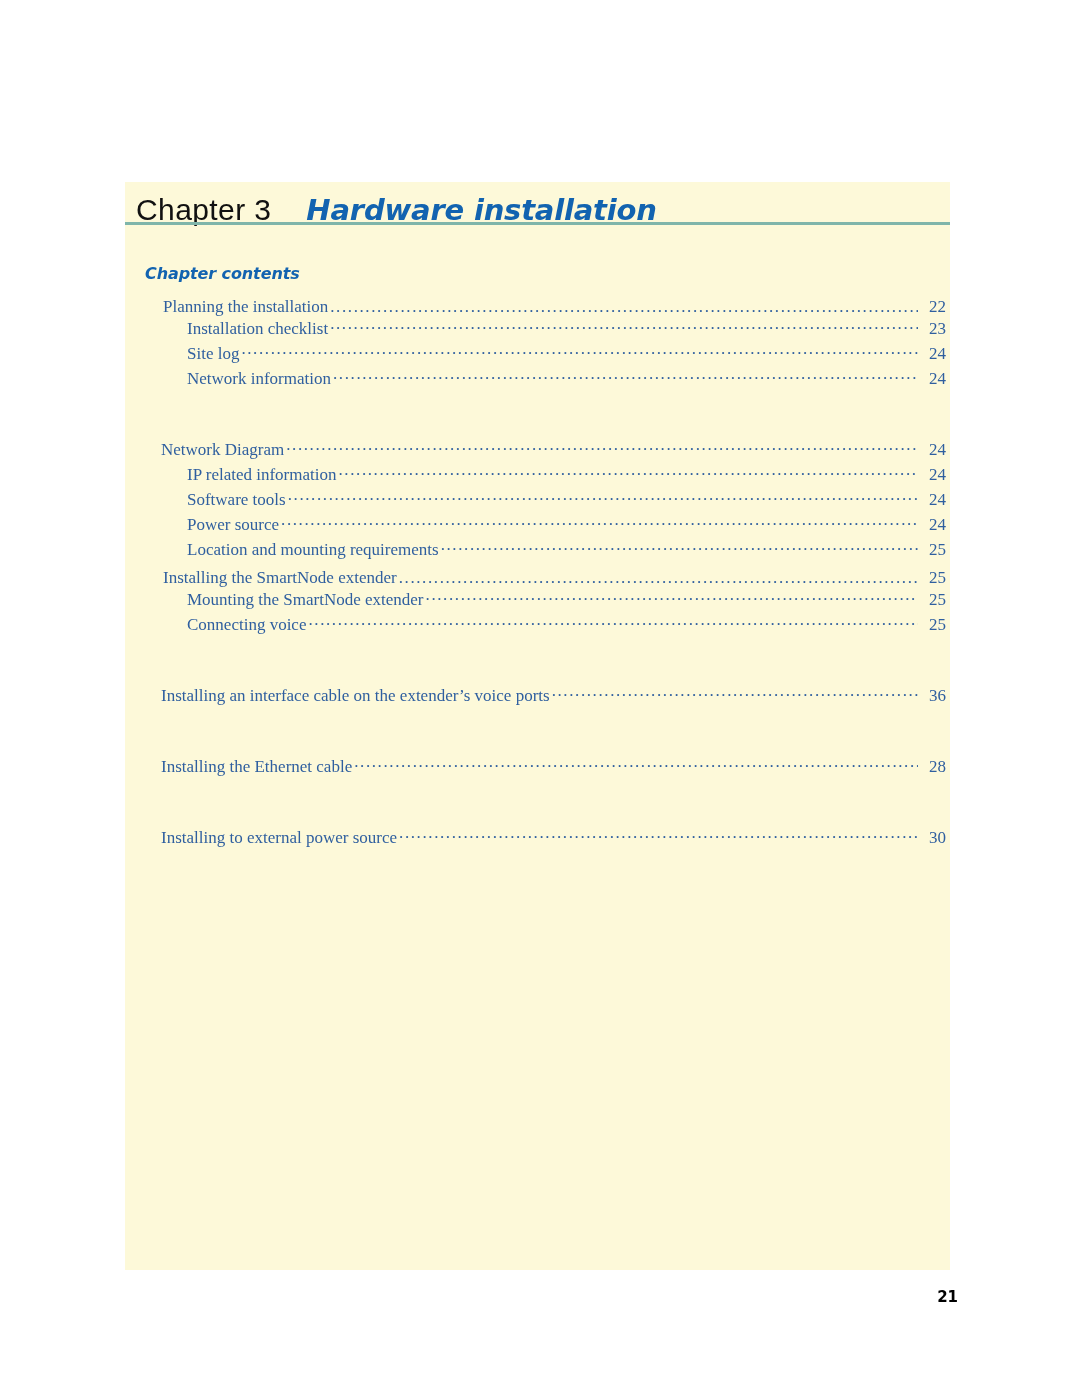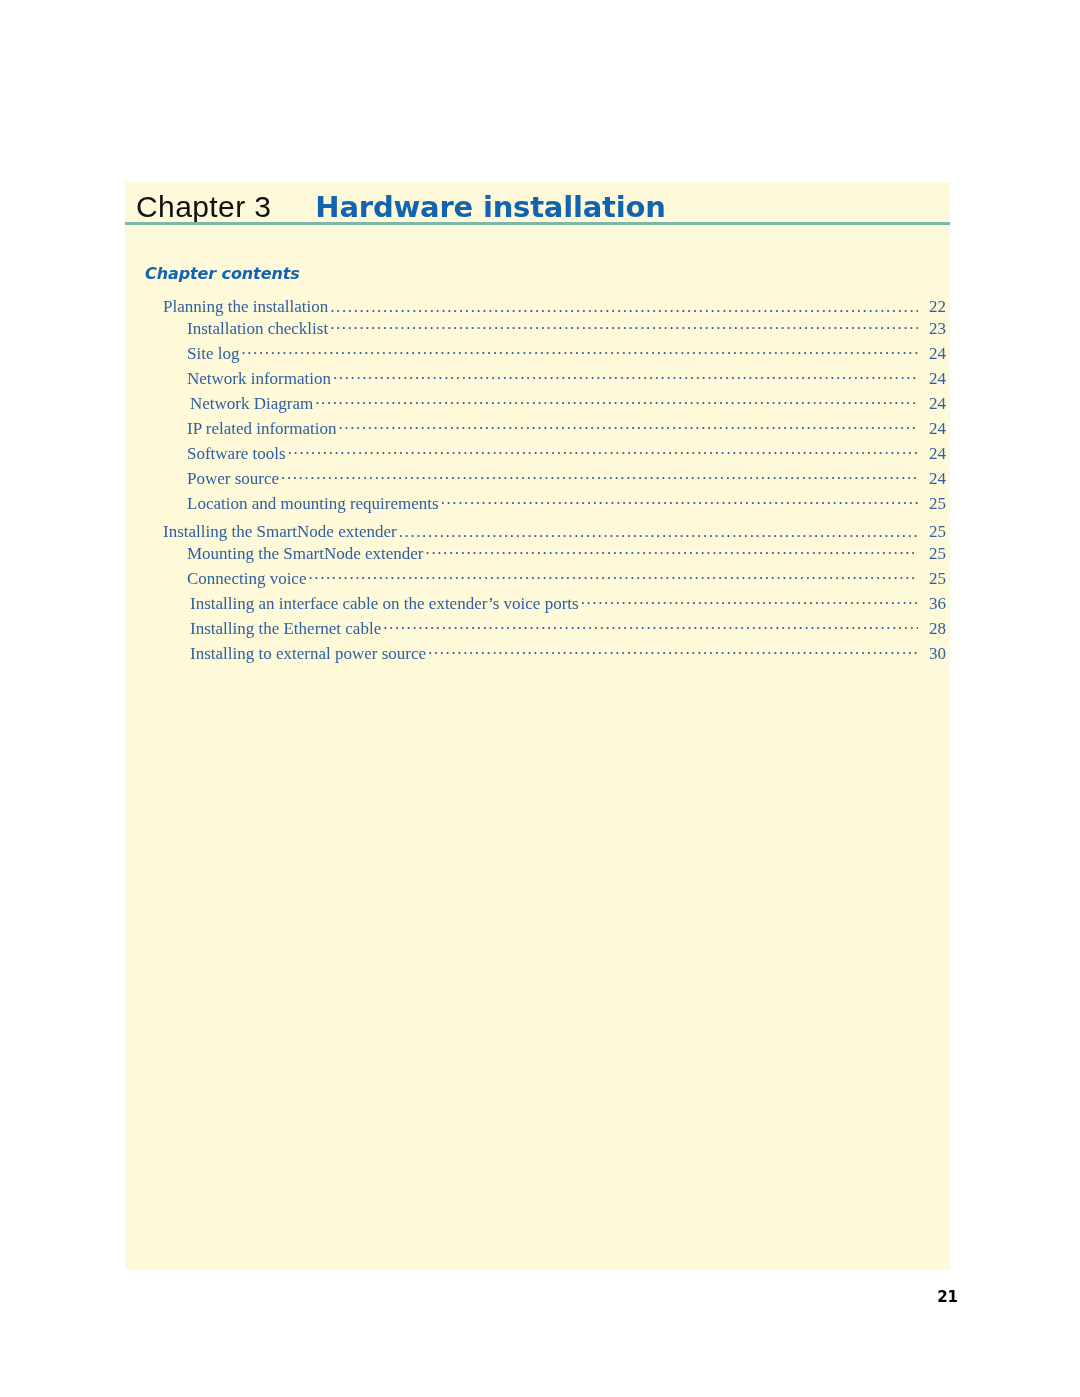--- a/index.html
+++ b/index.html
@@ -22,42 +22,43 @@
     top: 182px;
     width: 825px;
     height: 1088px;
     background: #fdf9d9;
   }
 
   
   #chapter-header {
     position: absolute;
     left: 0;
-    top: 0;
+    top: 8px;
     width: 825px;
     height: 40px;
     display: flex;
-    align-items: flex-end;
+    align-items: center;
   }
   #chapter-label {
     font-family: "Liberation Sans", sans-serif;
     font-size: 30px;
     font-weight: 300;
     color: #111111;
     letter-spacing: 0.4px;
     line-height: 1;
     padding-left: 11px;
   }
   #chapter-title {
     font-family: "DejaVu Sans", sans-serif;
     font-size: 29px;
     font-weight: bold;
+    font-style: italic;
     color: #1263b0;
     line-height: 1;
-    margin-left: 44px;
+    margin-left: 35px;
     letter-spacing: -0.2px;
   }
 
   #header-rule {
     position: absolute;
     left: 0;
     top: 40px;
     width: 825px;
     height: 3px;
     background: #7fb5aa;
@@ -87,21 +88,21 @@
     display: flex;
     align-items: baseline;
     height: 25px;
     color: #2f5f9f;
     font-family: "Liberation Serif", serif;
     font-size: 17px;
     white-space: nowrap;
   }
   .toc-row.lvl0 { padding-left: 38px; align-items: flex-end; }
   .toc-row.lvl1 { padding-left: 62px; }
-  .toc-row.lvl2 { padding-left: 65px; }
+  .toc-row.lvl2 { padding-left: 36px; margin-top: 46px; }
 
   .toc-label {
     flex: 0 0 auto;
   }
   .toc-leader {
     flex: 1 1 auto;
     overflow: hidden;
     margin: 0 0px 0 2px;
     position: relative;
     height: 17px;

